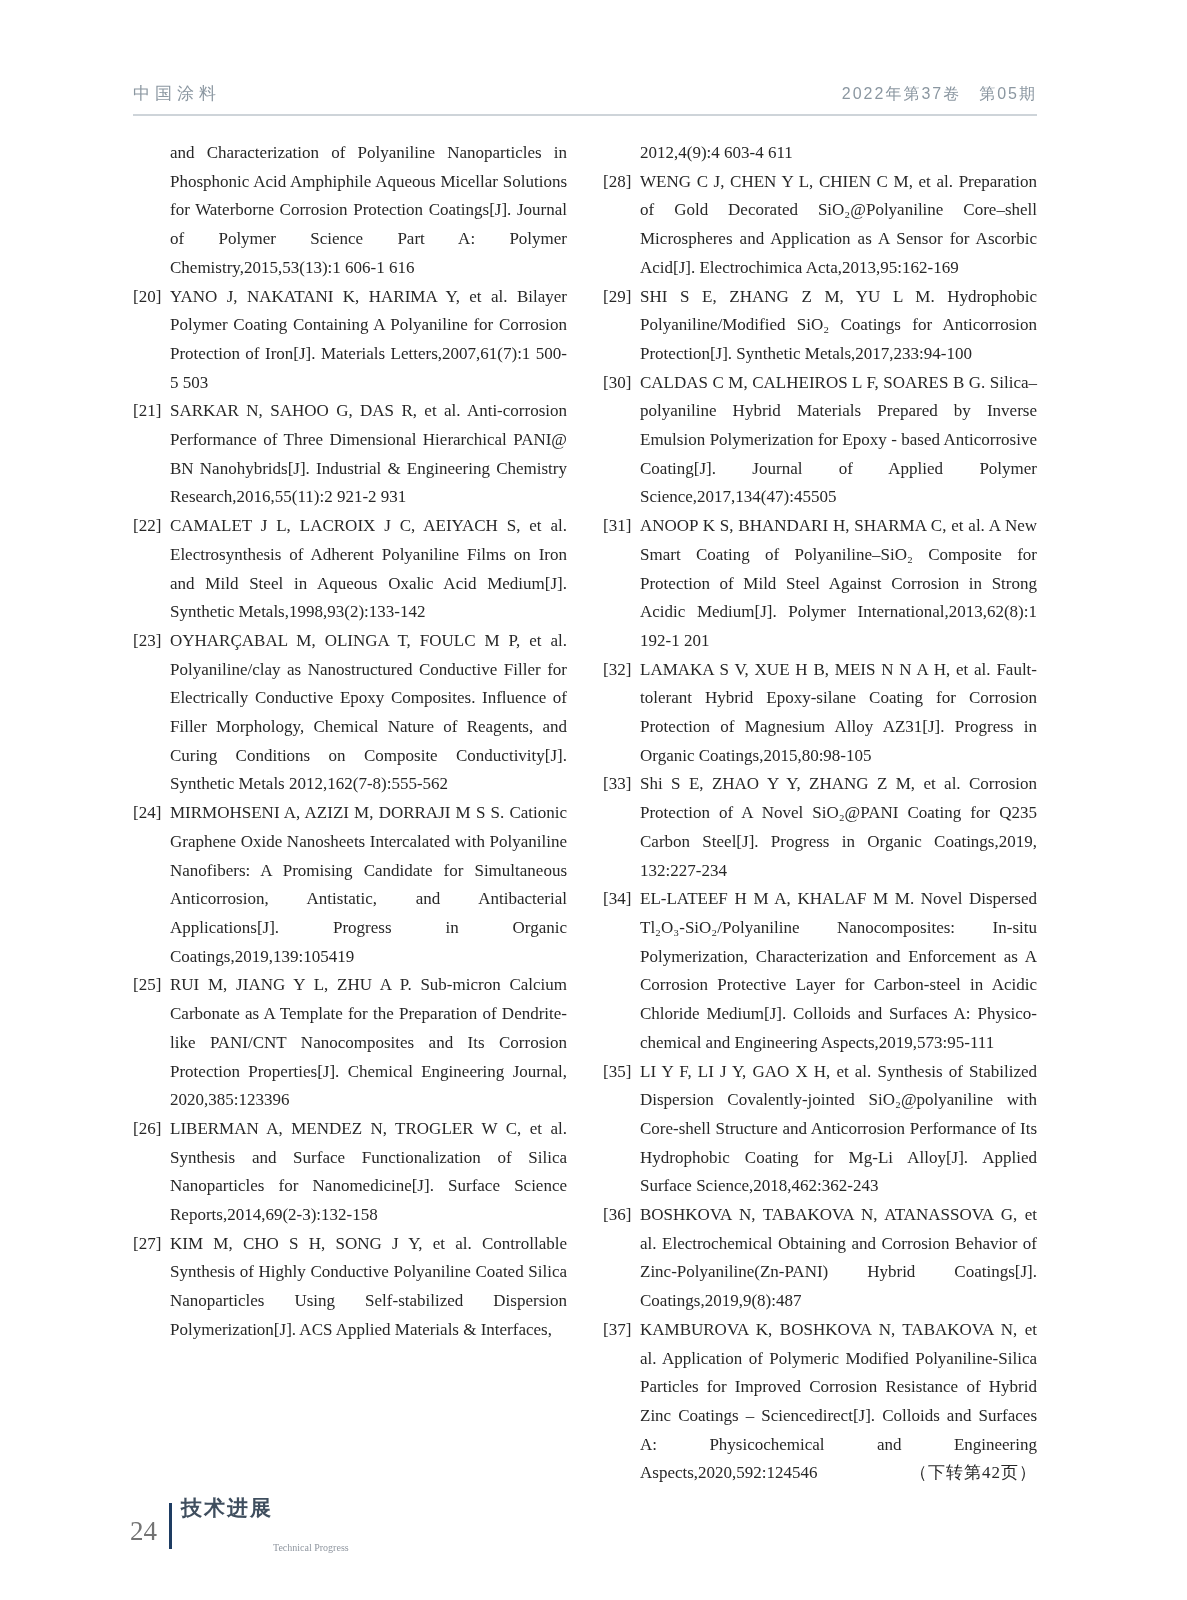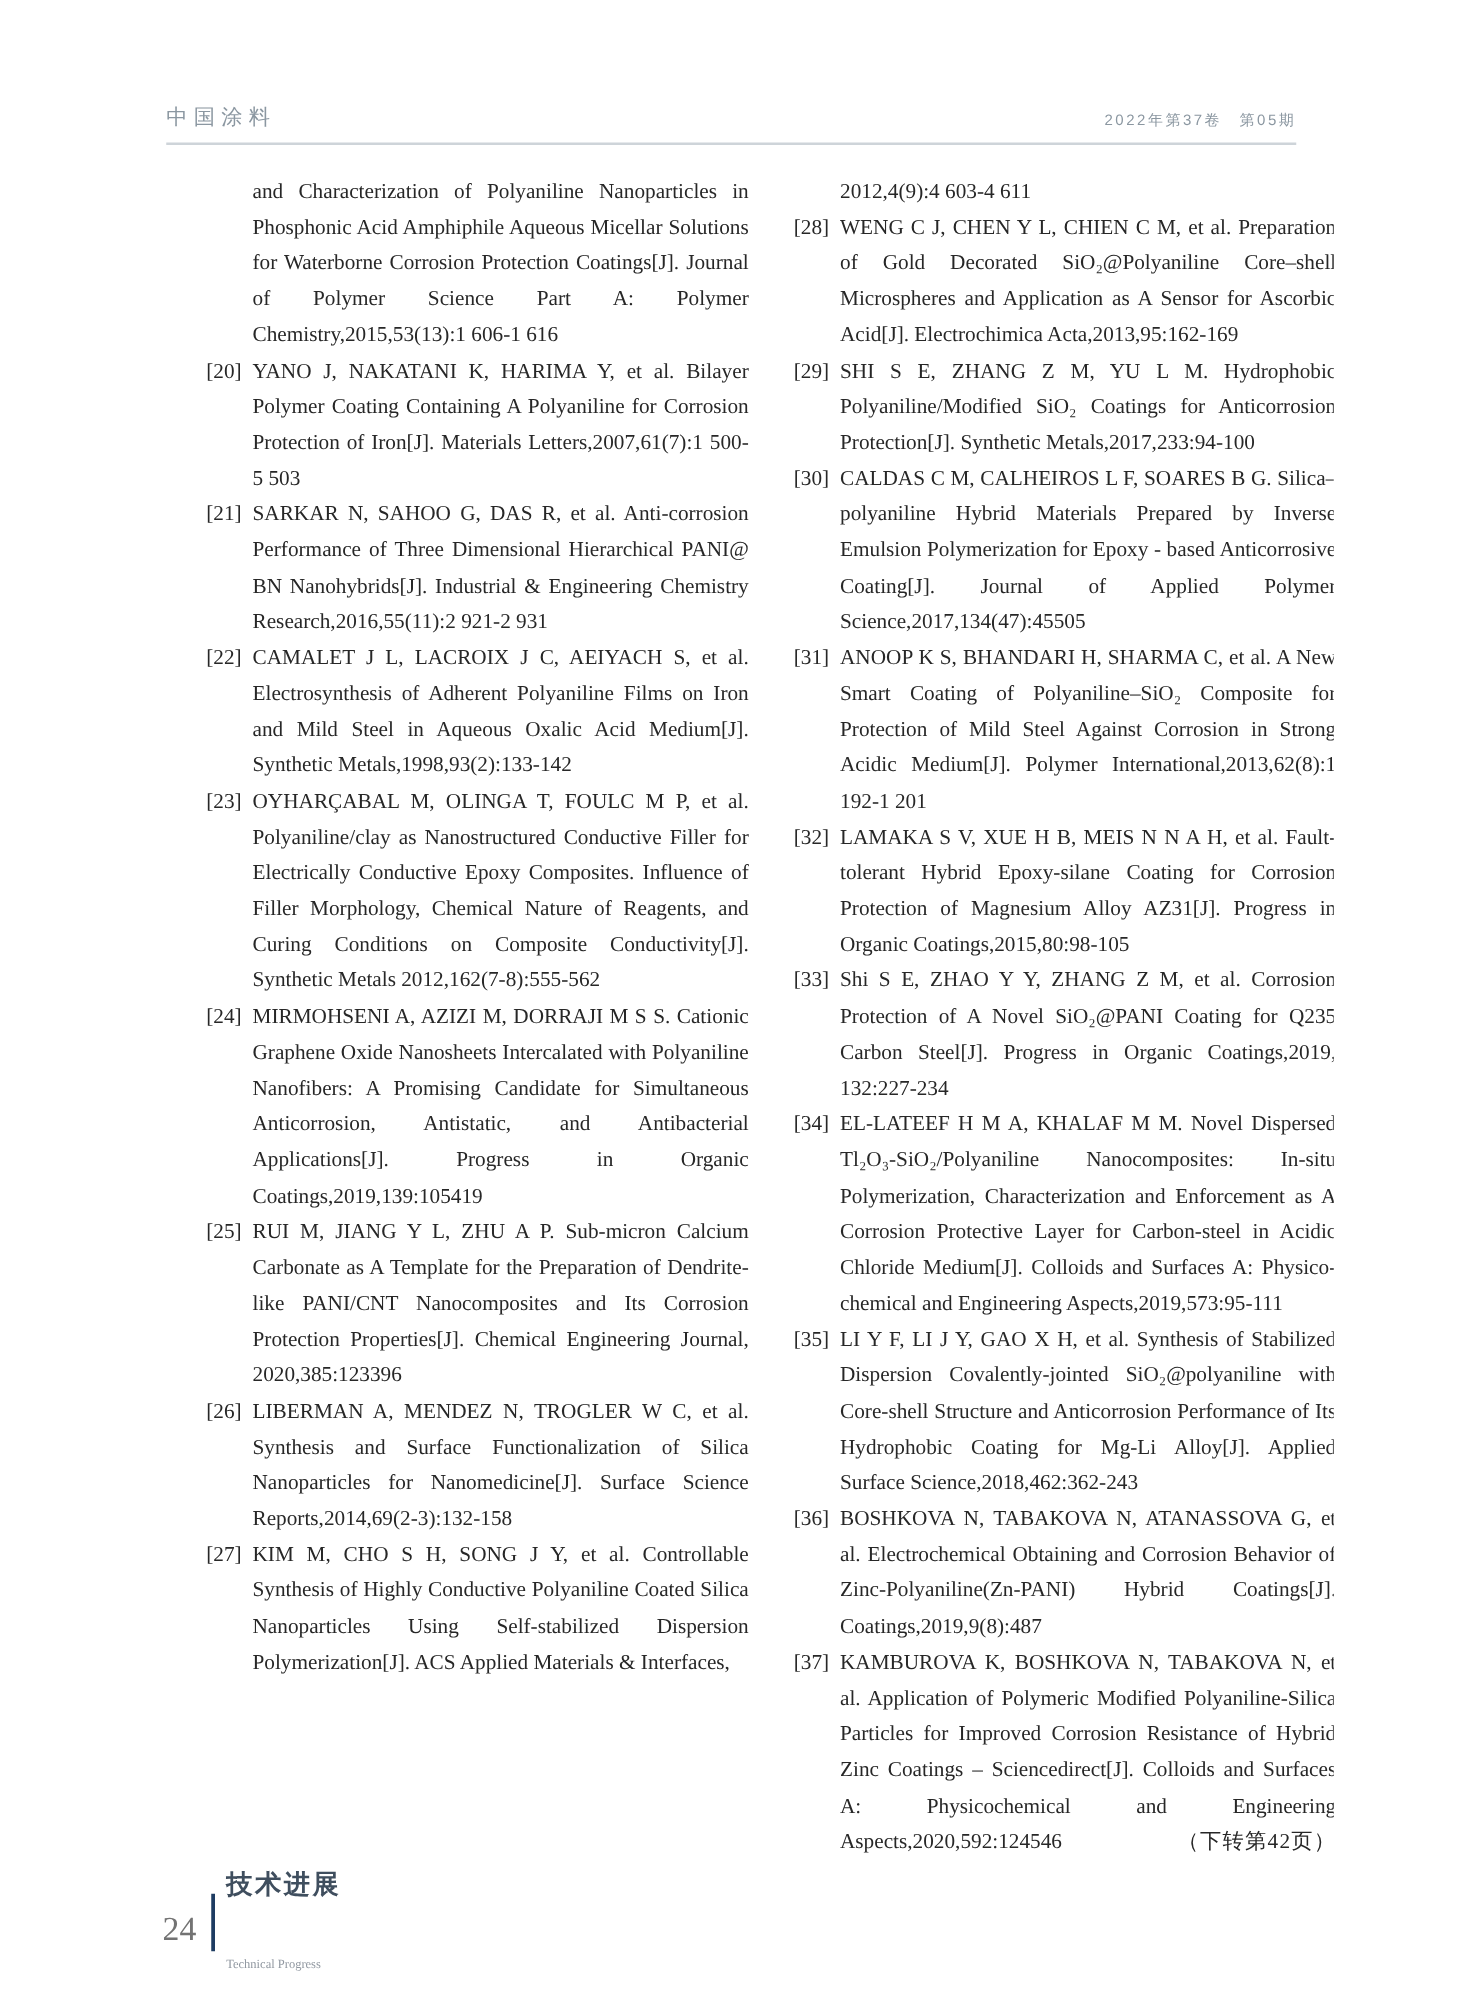--- a/index.html
+++ b/index.html
@@ -24,31 +24,30 @@
     padding-bottom: 9px;
     font-family: "Liberation Sans", "DejaVu Sans", sans-serif;
   }
   .journal-name {
     color: #8b97a1;
     font-size: 17px;
     letter-spacing: 5px;
   }
   .issue-info {
     color: #8b97a1;
-    font-size: 12px;
+    font-size: 16px;
     letter-spacing: 2px;
   }
   .content {
     position: absolute;
     left: 133px;
     top: 139px;
     width: 904px;
     display: flex;
     gap: 36px;
-    margin-left: 32px;
   }
   .col { width: 434px; }
   .ref {
     font-size: 17px;
     line-height: 28.7px;
     color: #272727;
     text-align: justify;
     padding-left: 37px;
     text-indent: -37px;
   }
@@ -76,21 +75,21 @@
     font-family: "Liberation Serif", "DejaVu Serif", serif;
     margin-right: 12px;
     padding-top: 10px;
   }
   .footer-bar {
     width: 3px;
     height: 46px;
     background: #1e3c62;
     margin-right: 9px;
   }
-  .footer-titles { display: flex; flex-direction: column; justify-content: space-between; }
+  .footer-titles { display: flex; flex-direction: row; justify-content: space-between; }
   .section-title-zh {
     color: #3f4e5e;
     font-size: 21px;
     font-weight: bold;
     font-family: "Liberation Sans", "DejaVu Sans", sans-serif;
     letter-spacing: 2px;
     line-height: 24px;
   }
   .section-title-en {
     color: #9097a0;

